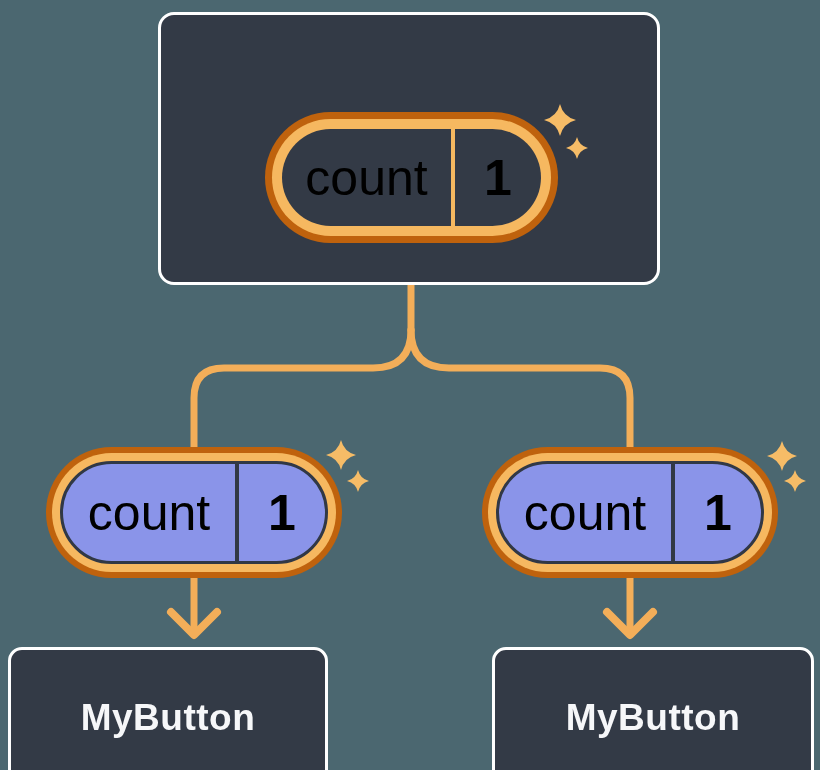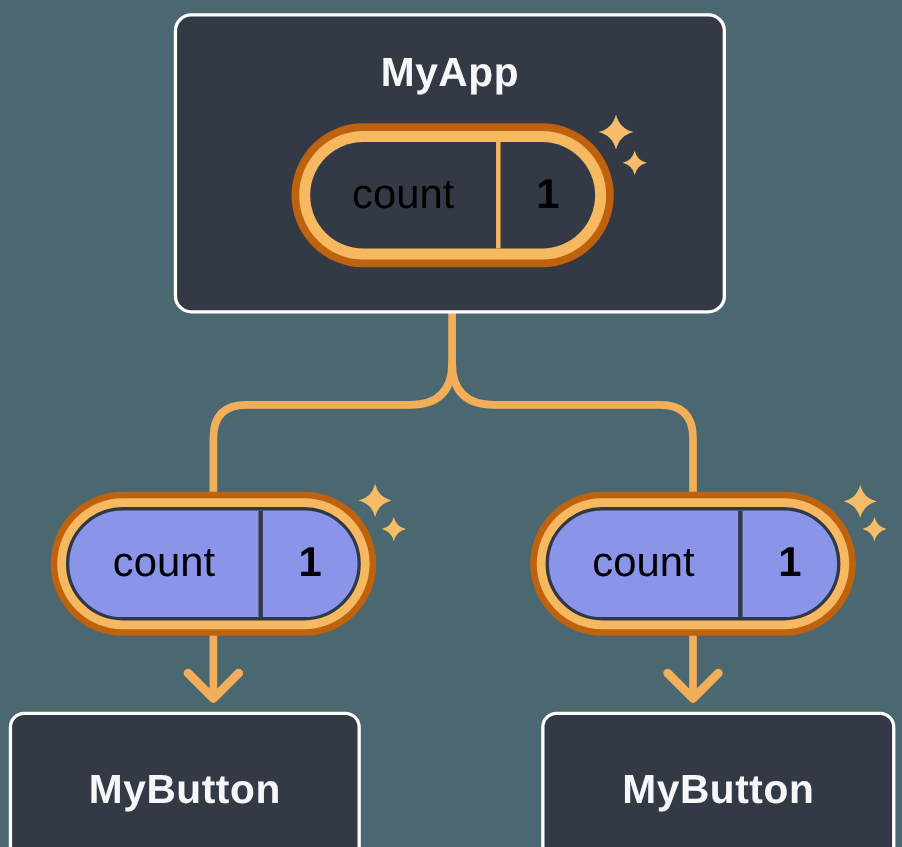--- a/index.html
+++ b/index.html
@@ -92,21 +92,21 @@
   }
   .pill-prop .pill-divider { background: var(--ink, #313845); }
   .pill-prop-left  { left: 46px;  top: 447px; }
   .pill-prop-right { left: 482px; top: 447px; }
 
   .pill-cell {
     flex: 1;
     display: flex;
     align-items: center;
     justify-content: center;
-    font-size: 38px;
+    font-size: 50px;
   }
   .pill-cell.value-cell { flex: 0 0 86px; font-weight: 700; }
   .pill-divider { width: 4px; align-self: stretch; }
 </style>
 </head>
 <body>
 
 <div class="canvas">
 
   <svg class="layer lines" viewBox="0 0 820 770">
@@ -115,21 +115,20 @@
       <path d="M411 330 Q411 368 373 368 L224 368 Q194 368 194 398 L194 449"></path>
       <path d="M411 330 Q411 368 449 368 L600 368 Q630 368 630 398 L630 449"></path>
       <path d="M194 577 L194 627"></path>
       <path stroke-width="8" d="M171 612 L194 635 L217 612"></path>
       <path d="M630 577 L630 627"></path>
       <path stroke-width="8" d="M607 612 L630 635 L653 612"></path>
     </g>
   </svg>
 
   <div class="node node-app">
-    <div class="node-title">MyApp</div>
     <div class="pill-outer pill-state">
       <div class="pill-mid">
         <div class="pill-in">
           <div class="pill-cell name-cell">count</div>
           <div class="pill-divider"></div>
           <div class="pill-cell value-cell">1</div>
         </div>
       </div>
     </div>
   </div>

